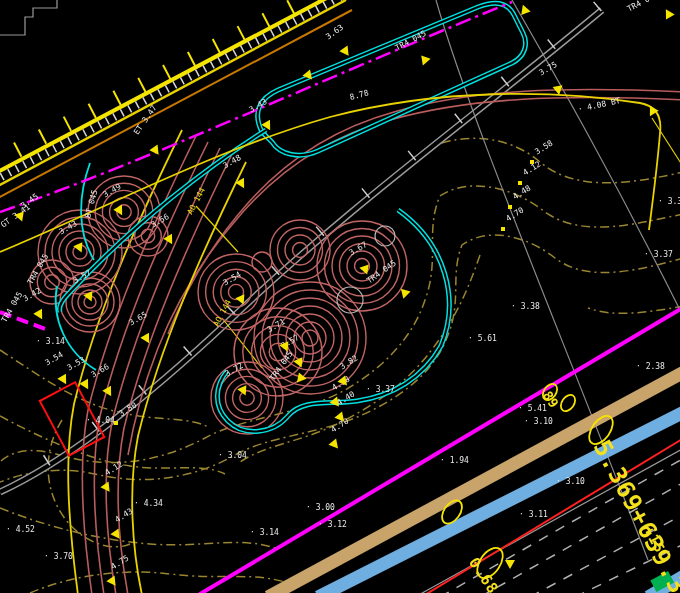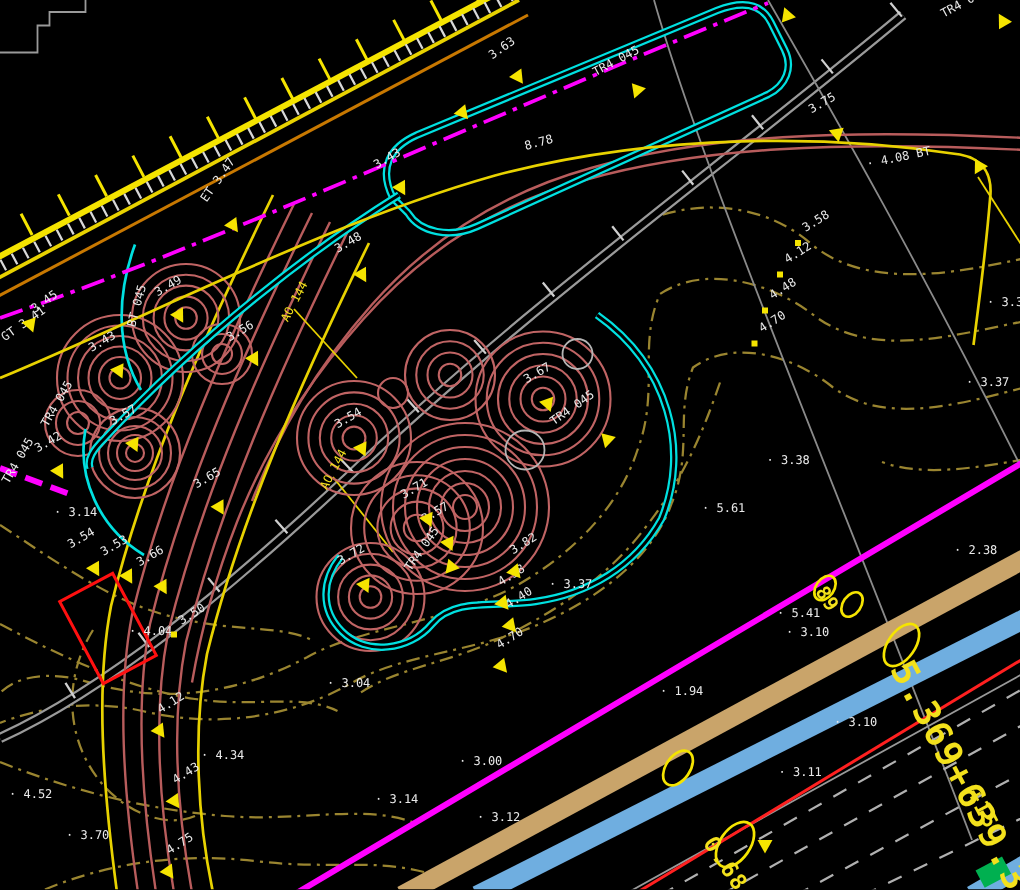--- a/index.html
+++ b/index.html
@@ -261,21 +261,21 @@
       <span class="lbl w" style="left: 86px; top: 417px; transform: rotate(0deg); text-align: center;">· 4.04</span>
       <span class="lbl w" style="left: 106px; top: 470px; transform: rotate(-32deg);">4.12</span>
       <span class="lbl w" style="left: 134px; top: 500px; transform: rotate(0deg);">· 4.34</span>
       <span class="lbl w" style="left: 116px; top: 517px; transform: rotate(-32deg);">4.43</span>
       <span class="lbl w" style="left: 112px; top: 564px; transform: rotate(-32deg);">4.75</span>
       <span class="lbl w" style="left: 6px; top: 526px; transform: rotate(0deg);">· 4.52</span>
       <span class="lbl w" style="left: 44px; top: 553px; transform: rotate(0deg);">· 3.70</span>
       <span class="lbl w" style="left: 218px; top: 452px; transform: rotate(0deg);">· 3.04</span>
       <span class="lbl w" style="left: 306px; top: 468px; transform: rotate(0deg); margin-top: 36px;">· 3.00</span>
       <span class="lbl w" style="left: 250px; top: 529px; transform: rotate(0deg);">· 3.14</span>
-      <span class="lbl w" style="left: 318px; top: 541px; transform: rotate(0deg);">· 3.12</span>
+      <span class="lbl w" style="left: 318px; top: 521px; transform: rotate(0deg);">· 3.12</span>
       <span class="lbl w" style="left: 518px; top: 405px; transform: rotate(0deg);">· 5.41</span>
       <span class="lbl w" style="left: 524px; top: 418px; transform: rotate(0deg);">· 3.10</span>
       <span class="lbl w" style="left: 440px; top: 457px; transform: rotate(0deg);">· 1.94</span>
       <span class="lbl w" style="left: 556px; top: 478px; transform: rotate(0deg);">· 3.10</span>
       <span class="lbl w" style="left: 519px; top: 511px; transform: rotate(0deg);">· 3.11</span>
       <span class="lbl big" style="left: 600px; top: 430px; transform: rotate(62deg); font-size: 24px;">5.369+639.3</span>
       <span class="lbl big" style="left: 472px; top: 552px; transform: rotate(56deg); font-size: 15px;">0.68</span>
       <span class="lbl big" style="left: 648px; top: 520px; transform: rotate(62deg); font-size: 14px;">+15</span>
       <span class="lbl big" style="left: 546px; top: 386px; transform: rotate(56deg); font-size: 13px;">89</span>
       <span class="tri" style="left: 15px; top: 213px; transform: rotate(-20deg);"></span>

